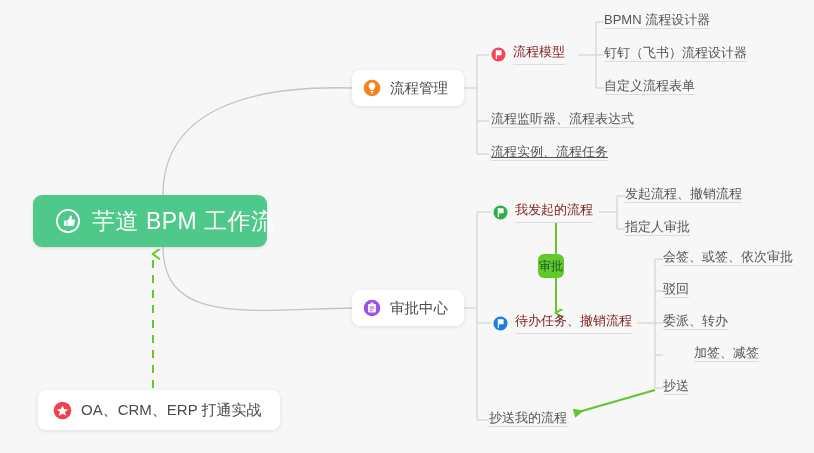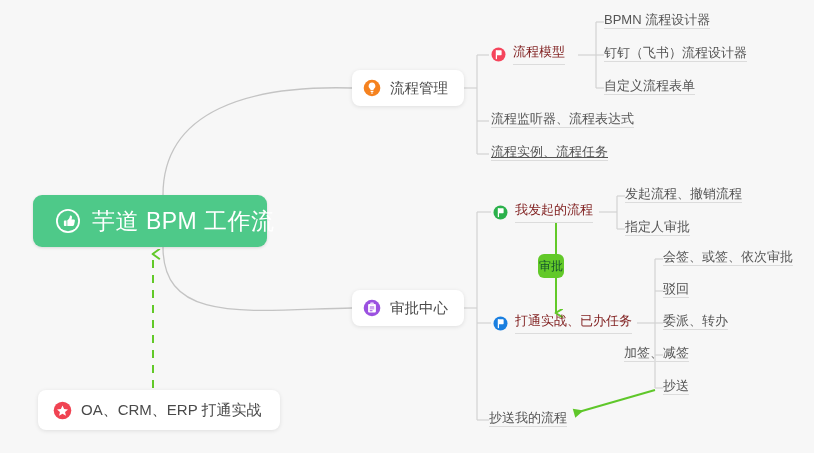--- a/index.html
+++ b/index.html
@@ -261,27 +261,27 @@
   <div class="leaf-node" style="left:625px; top:186px;">发起流程、撤销流程</div>
   <div class="leaf-node" style="left:625px; top:219px;">指定人审批</div>
 
   <div class="sub-node" style="left:493px; top:313px;">
     <span class="icon">
       <svg width="15" height="15" viewBox="0 0 15 15" xmlns="http://www.w3.org/2000/svg">
         <circle cx="7.5" cy="7.5" r="7" fill="#1a7fe0"></circle>
         <path d="M5.4,3.5 v8 M5.4,3.9 h4.6 v3.6 h-4.6 z" fill="#ffffff" stroke="#ffffff" stroke-width="1.25" stroke-linejoin="round" stroke-linecap="round"></path>
       </svg>
     </span>
-    <span class="sub-label">打通实战、已办任务</span>
+    <span class="sub-label">待办任务、撤销流程</span>
   </div>
 
   <div class="leaf-node" style="left:663px; top:249px;">会签、或签、依次审批</div>
   <div class="leaf-node" style="left:663px; top:281px;">驳回</div>
   <div class="leaf-node" style="left:663px; top:313px;">委派、转办</div>
-  <div class="leaf-node" style="left:624px; top:345px;text-align:right;">加签、减签</div>
+  <div class="leaf-node" style="left:694px; top:345px;text-align:right;">加签、减签</div>
   <div class="leaf-node" style="left:663px; top:378px;">抄送</div>
 
   <div class="leaf-node" style="left:489px; top:410px;">抄送我的流程</div>
 
   <div class="arrow-label" style="left:538px; top:254px;">审批</div>
 
   <div class="callout-card">
     <span class="icon">
       <svg width="19" height="19" viewBox="0 0 19 19" xmlns="http://www.w3.org/2000/svg">
         <circle cx="9.5" cy="9.5" r="8.8" fill="#f04352"></circle>

